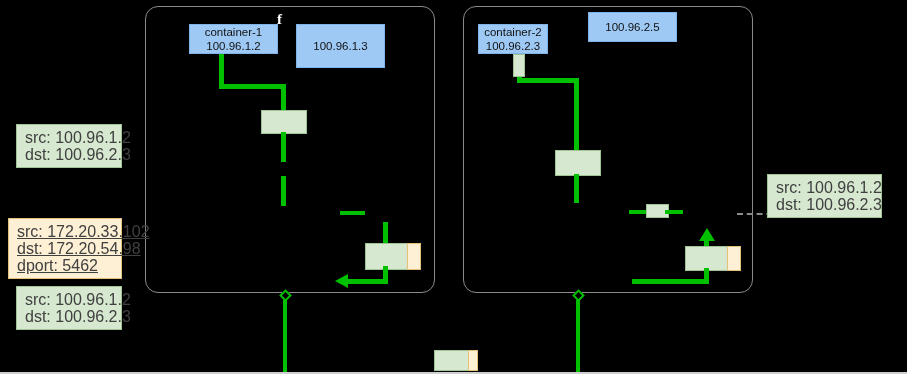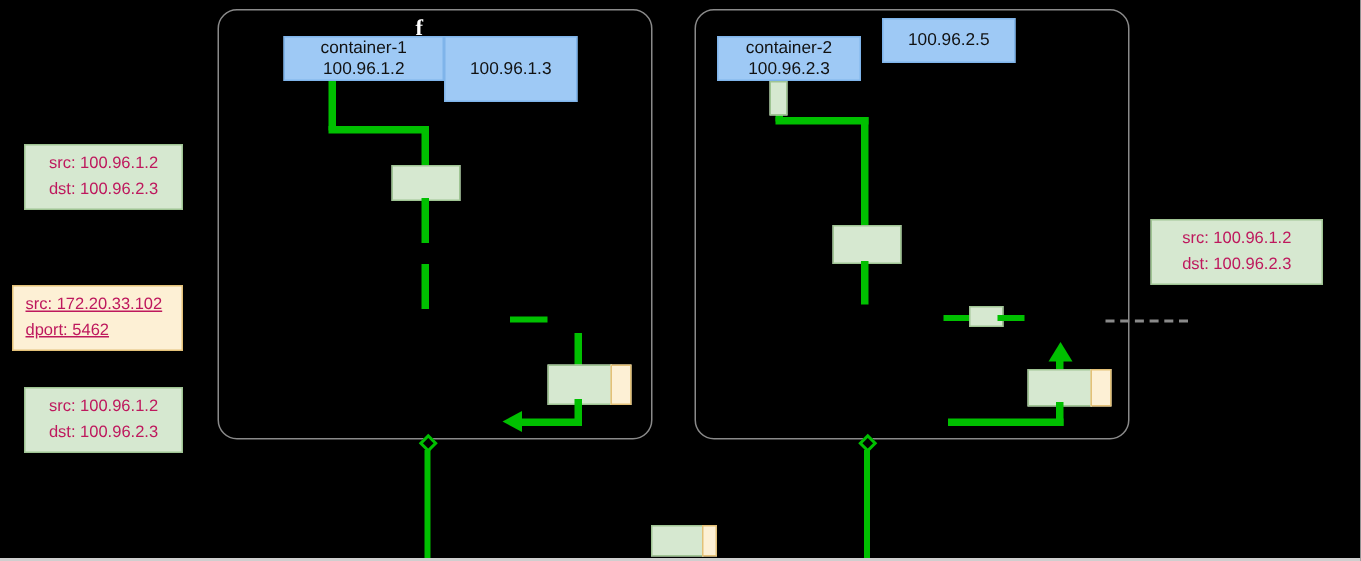--- a/index.html
+++ b/index.html
@@ -18,22 +18,22 @@
     display:flex;flex-direction:column;justify-content:center;align-items:center;
     box-sizing:border-box;
   }
   .node span{display:block;white-space:nowrap;}
   .fglyph{
     position:absolute;color:#fff;font-weight:bold;font-size:15px;
     font-family:"Liberation Serif","DejaVu Serif",serif;line-height:1;
   }
   .ann{
     position:absolute;background:#d6e8d0;border:1px solid #9fc493;
-    color:#be185d;font-size:11px;line-height:17px;text-align:center;
-    box-sizing:border-box;padding:4px 8px;white-space:nowrap;
+    color:#404040;font-size:16px;line-height:17px;text-align:center;
+    box-sizing:border-box;padding:4px 8px;white-space:nowrap;margin-top:28px;
   }
   .ann.orange{background:#fdf0d5;border:1px solid #e3c178;text-align:left;text-decoration:underline;}
   .ann.orange .ctr{text-align:center;}
   .link{position:absolute;background:#00c000;}
   .gbox{
     position:absolute;background:#d6e8d0;border:1px solid #9fc493;
     box-sizing:border-box;
   }
   .obox{
     position:absolute;background:#fdf0d5;border:1px solid #e3c178;
@@ -60,21 +60,21 @@
 </head>
 <body>
 
 <div id="canvas">
 
   <div class="panel" style="left:145px;top:6px;width:288px;height:285px;"></div>
   <div class="panel" style="left:463px;top:6px;width:288px;height:285px;"></div>
 
   <div class="fglyph" style="left:277px;top:12px;">f</div>
 
-  <div class="node" style="left:189px;top:24px;width:107px;height:30px;justify-content:flex-end;">
+  <div class="node" style="left:189px;top:24px;width:89px;height:30px;justify-content:flex-end;">
     <span>container-1</span>
     <span>100.96.1.2</span>
   </div>
 
   <div class="node" style="left:296px;top:24px;width:89px;height:44px;">
     <span>100.96.1.3</span>
   </div>
 
   <div class="link" style="left:219px;top:54px;width:5px;height:33px;"></div>
   <div class="link" style="left:219px;top:84px;width:67px;height:5px;"></div>
@@ -94,21 +94,21 @@
 
   <div class="link" style="left:383px;top:266px;width:5px;height:18px;"></div>
   <div class="link" style="left:348px;top:279px;width:40px;height:5px;"></div>
   <div class="arrow-left" style="left:335px;top:274px;"></div>
 
   <div class="diamond" style="left:281px;top:291px;"></div>
   <div class="link" style="left:283px;top:300px;width:4px;height:74px;"></div>
 
   <div class="fglyph" style="left:601px;top:12px;font-size:11px;">f</div>
 
-  <div class="node" style="left:478px;top:24px;width:96px;height:30px;">
+  <div class="node" style="left:478px;top:24px;width:70px;height:30px;">
     <span>container-2</span>
     <span>100.96.2.3</span>
   </div>
 
   <div class="node" style="left:588px;top:12px;width:89px;height:30px;">
     <span>100.96.2.5</span>
   </div>
 
   <div class="link" style="left:517px;top:54px;width:5px;height:27px;"></div>
   <div class="gbox" style="left:513px;top:54px;width:12px;height:23px;"></div>
@@ -140,20 +140,21 @@
   <div class="gbox" style="left:434px;top:350px;width:35px;height:21px;"></div>
   <div class="obox" style="left:468px;top:350px;width:10px;height:21px;"></div>
 
   <div class="ann" style="left:16px;top:96px;width:106px;">
     <div>src: 100.96.1.2</div>
     <div>dst: 100.96.2.3</div>
   </div>
 
   <div class="ann orange" style="left:8px;top:190px;width:114px;">
     <div>src: 172.20.33.102</div>
+    <div>dst: 172.20.54.98</div>
     <div>dport: 5462</div>
   </div>
 
   <div class="ann" style="left:16px;top:258px;width:106px;">
     <div>src: 100.96.1.2</div>
     <div>dst: 100.96.2.3</div>
   </div>
 
   <div class="ann" style="left:767px;top:146px;width:115px;">
     <div>src: 100.96.1.2</div>

